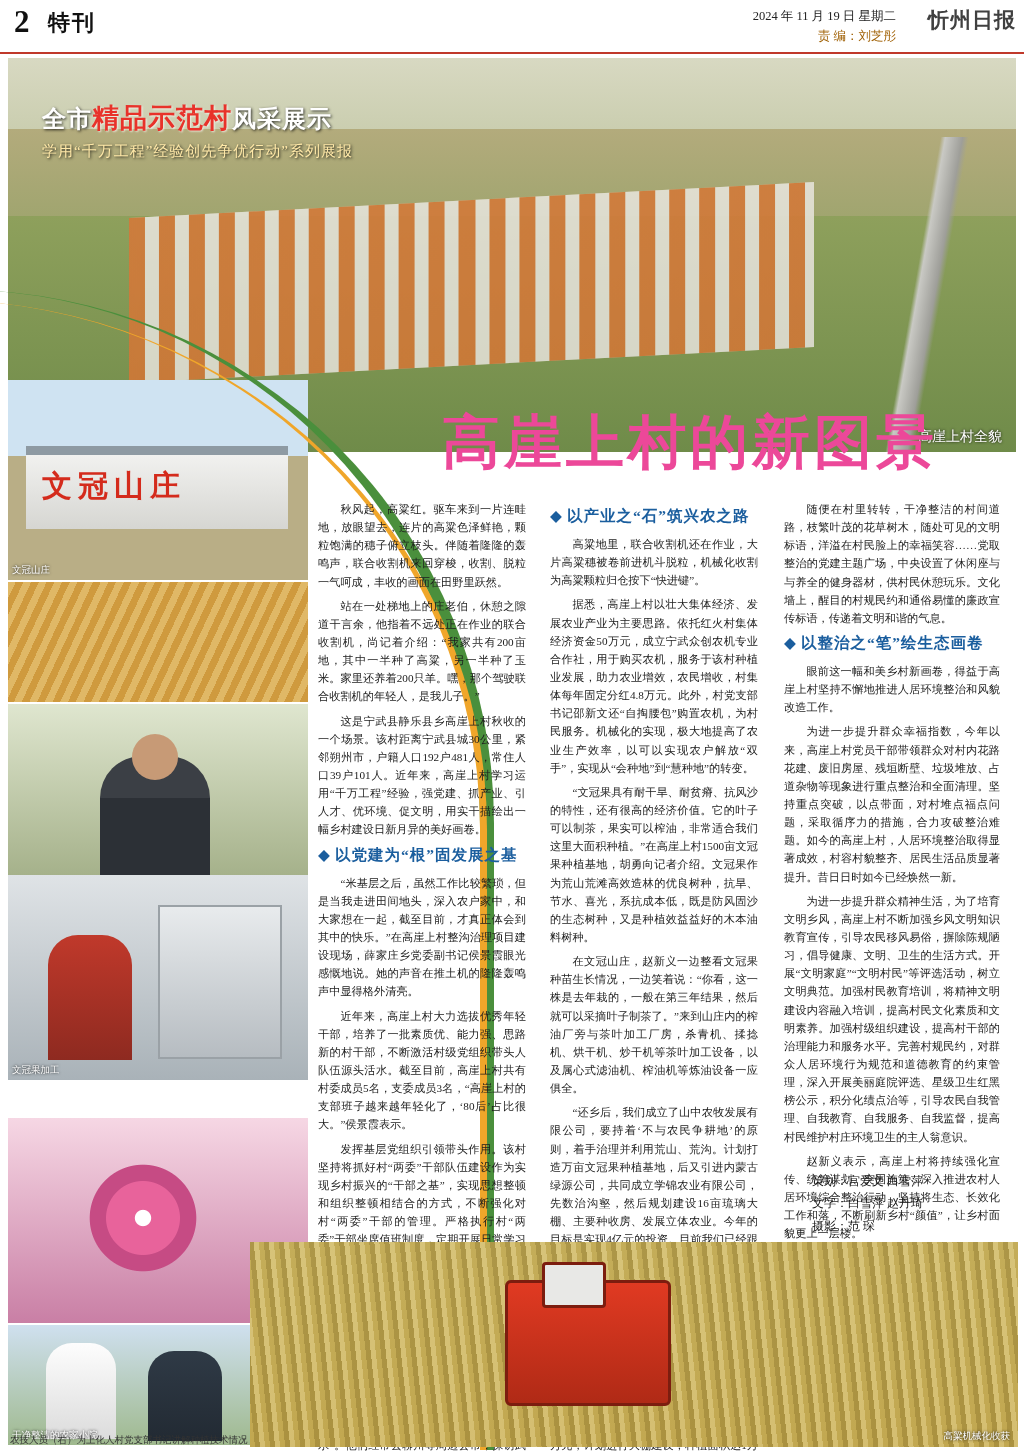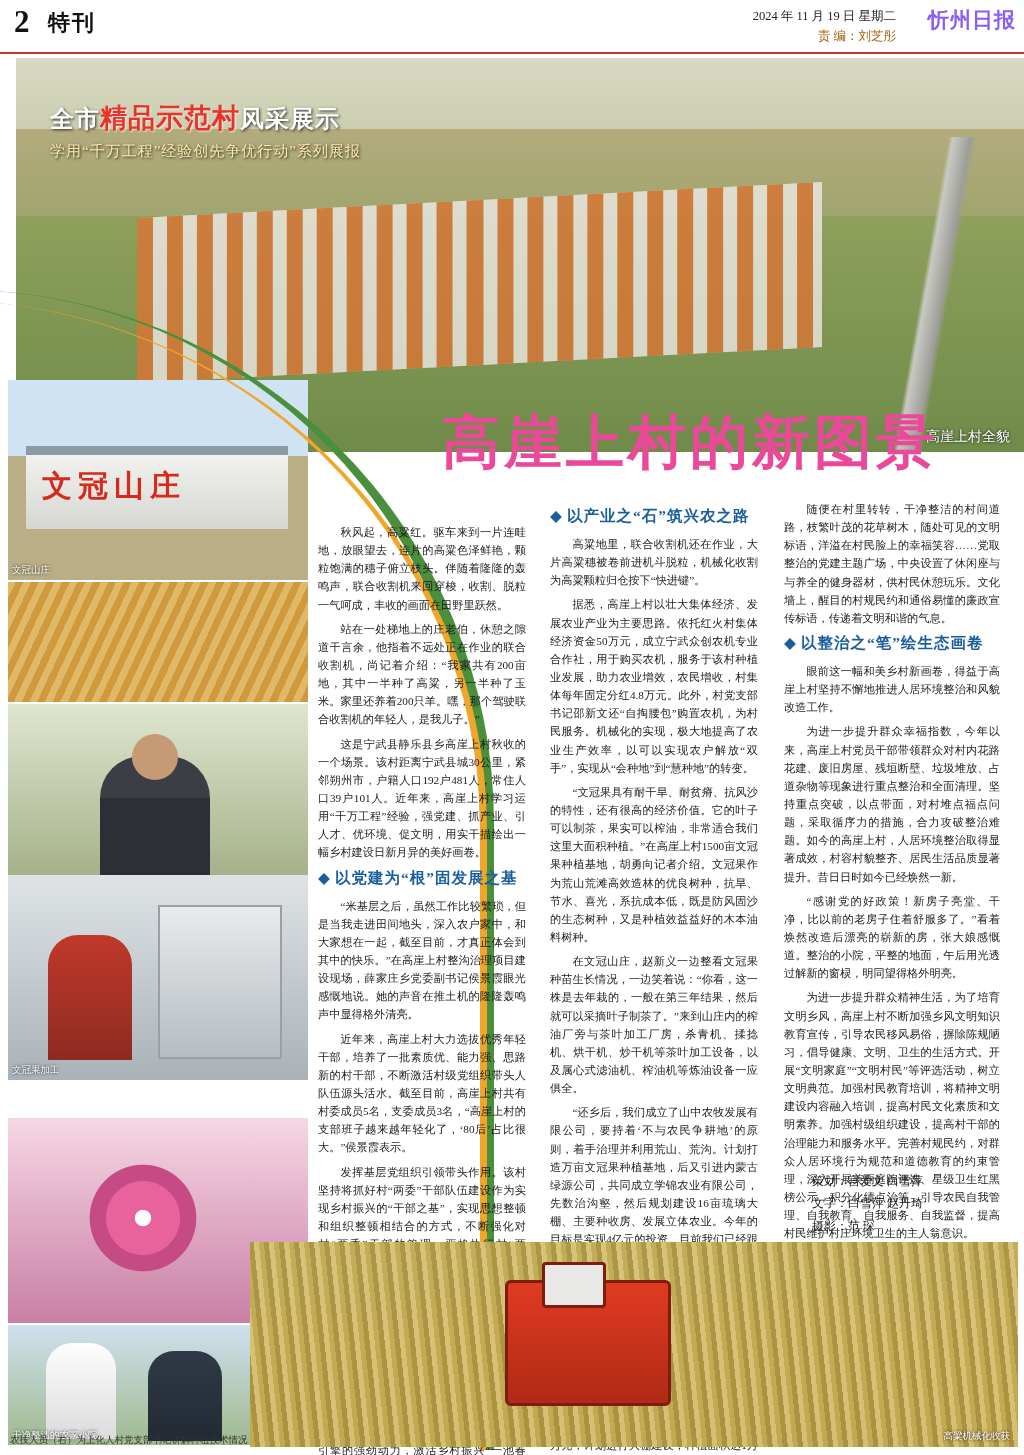--- a/index.html
+++ b/index.html
@@ -28,26 +28,26 @@
   .date-line{
     position:absolute;right:128px;top:8px;
     font-size:12.5px;color:#222;text-align:right;white-space:nowrap;
   }
   .editor-line{
     position:absolute;right:128px;top:28px;
     font-size:12.5px;color:#a16207;text-align:right;white-space:nowrap;
   }
   .paper-logo{
     position:absolute;right:8px;top:6px;
-    font-size:21px;font-weight:bold;color:#8b5cf6;letter-spacing:1px;
+    font-size:21px;font-weight:bold;color:#404040;letter-spacing:1px;
     font-family:"Liberation Serif",serif;
   }
   
   .hero{
-    position:absolute;left:16px;top:58px;width:1008px;height:394px;
+    position:absolute;left:8px;top:58px;width:1008px;height:394px;
     overflow:hidden;
     background:linear-gradient(#9fb36a,#7d9b52);
   }
   .hero .sky{
     position:absolute;left:0;top:0;width:100%;height:30%;
     background:linear-gradient(#d8d9c2,#c2c7a4);
   }
   .hero .hills{
     position:absolute;left:0;top:18%;width:100%;height:30%;
     background:linear-gradient(#b3ab7c,#9aa36b);
@@ -162,21 +162,21 @@
     position:absolute;left:360px;top:404px;width:660px;
     font-size:58px;font-weight:bold;letter-spacing:4px;color:#ec4899;
     font-family:"Liberation Serif",serif;
     text-align:center;
   }
   
   .cols{
     position:absolute;left:318px;top:500px;width:700px;height:740px;
   }
   .col{position:absolute;top:0;width:208px;height:740px;}
-  .col-1{left:0;margin-top:23px;}
+  .col-1{left:0;}
   .col-2{left:232px;}
   .col-3{left:466px;width:216px;}
   .sub{
     font-size:15.5px;font-weight:bold;color:#1b5e9e;
     margin:6px 0 8px 0;letter-spacing:1px;
   }
   .sub .dia{color:#1b5e9e;margin-right:4px;}
   p.body{
     font-size:11.2px;line-height:1.62;text-align:justify;
     margin:0 0 6px 0;text-indent:2em;color:#1c1c1c;
@@ -304,21 +304,20 @@
 
   </div>
 
   <div class="col col-3">
     <p class="body">随便在村里转转，干净整洁的村间道路，枝繁叶茂的花草树木，随处可见的文明标语，洋溢在村民脸上的幸福笑容……党取整治的党建主题广场，中央设置了休闲座与与养全的健身器材，供村民休憩玩乐。文化墙上，醒目的村规民约和通俗易懂的廉政宣传标语，传递着文明和谐的气息。</p>
     <div class="sub">
       <span class="dia">◆</span><span>以整治之“笔”绘生态画卷</span>
     </div>
     <p class="body">眼前这一幅和美乡村新画卷，得益于高崖上村坚持不懈地推进人居环境整治和风貌改造工作。</p>
     <p class="body">为进一步提升群众幸福指数，今年以来，高崖上村党员干部带领群众对村内花路花建、废旧房屋、残垣断壁、垃圾堆放、占道杂物等现象进行重点整治和全面清理。坚持重点突破，以点带面，对村堆点福点问题，采取循序力的措施，合力攻破整治难题。如今的高崖上村，人居环境整治取得显著成效，村容村貌整齐、居民生活品质显著提升。昔日日时如今已经焕然一新。</p>
-    <p class="body">“感谢党的好政策！新房子亮堂、干净，比以前的老房子住着舒服多了。”看着焕然改造后漂亮的崭新的房，张大娘感慨道。整治的小院，平整的地面，午后用光透过解新的窗棂，明同望得格外明亮。</p>
     <p class="body">为进一步提升群众精神生活，为了培育文明乡风，高崖上村不断加强乡风文明知识教育宣传，引导农民移风易俗，摒除陈规陋习，倡导健康、文明、卫生的生活方式。开展“文明家庭”“文明村民”等评选活动，树立文明典范。加强村民教育培训，将精神文明建设内容融入培训，提高村民文化素质和文明素养。加强村级组织建设，提高村干部的治理能力和服务水平。完善村规民约，对群众人居环境行为规范和道德教育的约束管理，深入开展美丽庭院评选、星级卫生红黑榜公示，积分化绩点治等，引导农民自我管理、自我教育、自我服务、自我监督，提高村民维护村庄环境卫生的主人翁意识。</p>
     <p class="body">赵新义表示，高崖上村将持续强化宣传、统筹谋划、突围施策，深入推进农村人居环境综合整治行动，坚持将生态、长效化工作和落，不断刷新乡村“颜值”，让乡村面貌更上一层楼。</p>
     <p class="body">在新征程上，高崖上村学习运用“千万工程”经验，在建设官宜业农美乡村上持续发力。一件件群众可感可及的实事，一个个幸福和美的场景，正绘就高崖上村全面振兴的新图景。</p>
   </div>
 </div>
 
 <div class="credits">
   <div>策划：宫爱文  白雪萍</div>
   <div>文字：白雪萍  赵丹琦</div>
   <div>摄影：范 琛</div>

